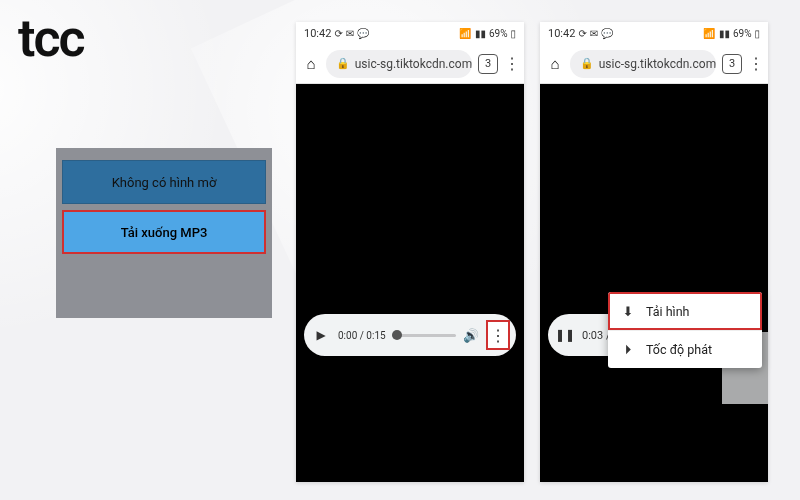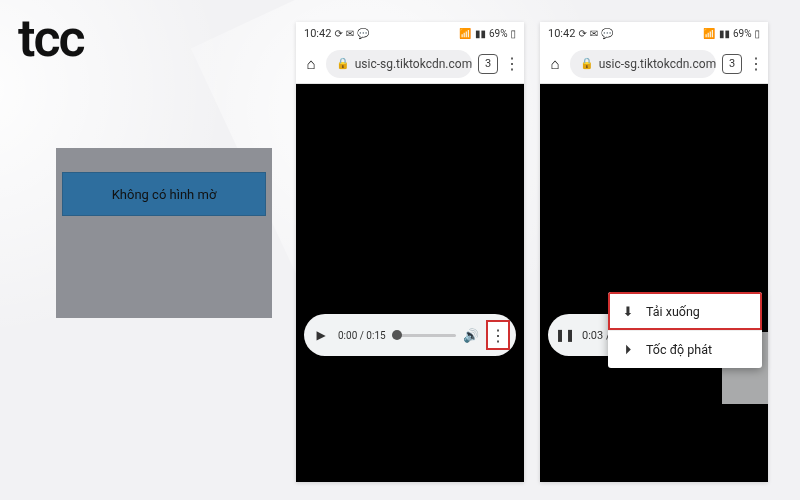--- a/index.html
+++ b/index.html
@@ -27,21 +27,21 @@
   }
 
   
   .panel {
     position:absolute; left:56px; top:148px;
     width:216px; height:170px;
     background:#8e9096;
     padding:6px; z-index:2;
   }
   .btn {
-    height:44px; margin:18px 0;
+    height:44px; margin:6px 0;
     background:#2e6e9e;
     border:1px solid #2b5f86;
     display:flex; align-items:center; justify-content:center;
     font-size:13px; color:#111; cursor:pointer;
   }
   .btn.hl {
     background:#4ea6e6;
     outline:2px solid #d03030;
     outline-offset:-2px;
     color:#000; font-weight:500;
@@ -147,20 +147,21 @@
 </style>
 </head>
 <body>
 
 <div class="bg-deco"></div>
 
 <div class="logo">tcc</div>
 
 <div class="panel">
   <div class="btn">Không có hình mờ</div>
+  <div class="btn hl">Tải xuống MP3</div>
 </div>
 
 <div class="phone a">
   <div class="statusbar">
     <span>10:42</span>
     <span class="ic">⟳</span>
     <span class="ic">✉</span>
     <span class="ic">💬</span>
     <span class="sp"></span>
     <span class="ic">📶</span>
@@ -216,21 +217,21 @@
     <div class="player">
       <div class="pause-ic">❚❚</div>
       <div class="time">0:03 /</div>
       <div class="track">
           <div class="thumb" style="left:18%"></div>
         </div>
     </div>
     <div class="popup">
       <div class="popup-item hl">
         <span class="popup-ic">⬇</span>
-        <span>Tải xuống</span>
+        <span>Tải hình</span>
       </div>
       <div class="popup-item">
         <span class="popup-ic">⏵</span>
         <span>Tốc độ phát</span>
       </div>
     </div>
   </div>
 </div>
 
 </body></html>

